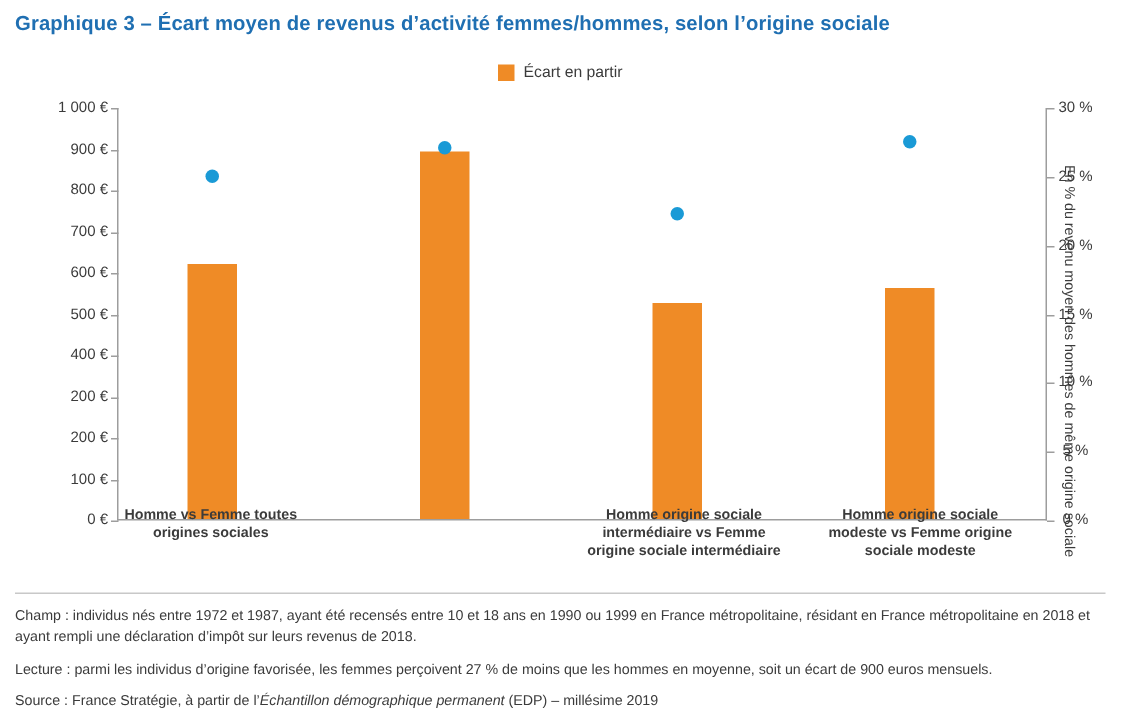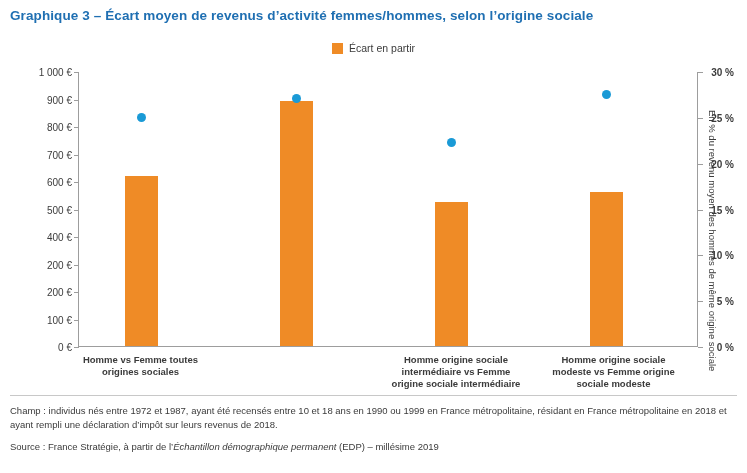--- a/index.html
+++ b/index.html
@@ -100,25 +100,24 @@
     height: 275px;
   }
   .y-right-labels {
     position: absolute;
     left: 700px;
     top: 10px;
     width: 34px;
     height: 275px;
   }
   .y-right-labels .y-label {
-    text-align: right;
+    text-align: center;
     left: 0;
     right: auto;
     width: 34px;
-    font-weight: bold;
   }
   .tick-mark {
     position: absolute;
     width: 5px;
     height: 1px;
     background: #9d9d9d;
   }
   .axis-title-right {
     position: absolute;
     left: 718px;
@@ -138,21 +137,21 @@
   .dot {
     position: absolute;
     width: 9px;
     height: 9px;
     border-radius: 50%;
     background: #1a9ad6;
   }
   .cat-labels {
     position: absolute;
     left: 78px;
-    top: 292px;
+    top: 276px;
     width: 620px;
     height: 46px;
   }
   .cat-label {
     position: absolute;
     font-size: 9.5px;
     font-weight: bold;
     color: #3b3b3b;
     text-align: center;
     line-height: 1.25;
@@ -264,18 +263,21 @@
       <div class="cat-label" style="left:463px; width:145px;">Homme origine sociale modeste vs Femme origine sociale modeste</div>
     </div>
 
   </div>
 
   <div class="notes">
     <div class="rule"></div>
     <div class="note-block">
       <span>Champ :</span><span> individus nés entre 1972 et 1987, ayant été recensés entre 10 et 18 ans en 1990 ou 1999 en France métropolitaine, résidant en France métropolitaine en 2018 et ayant rempli une déclaration d’impôt sur leurs revenus de 2018.</span>
     </div>
+    <div class="note-block">
+      <span>Lecture :</span><span> parmi les individus d’origine favorisée, les femmes perçoivent 27 % de moins que les hommes en moyenne, soit un écart de 900 euros mensuels.</span>
+    </div>
     <div class="note-block last">
       <span>Source :</span><span> France Stratégie, à partir de l’</span><em>Échantillon démographique permanent</em><span> (EDP) – millésime 2019</span>
     </div>
   </div>
 
 </div>
 
 </body></html>

